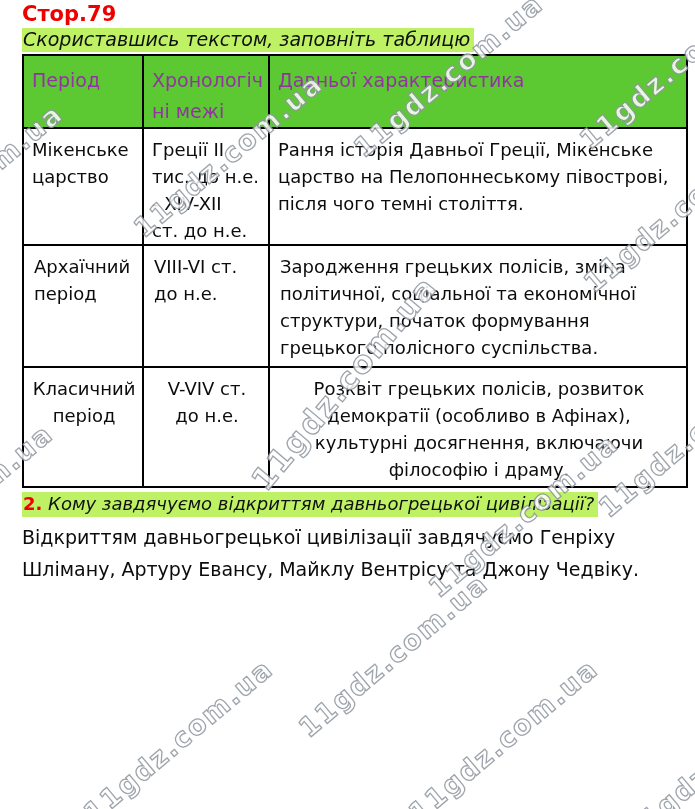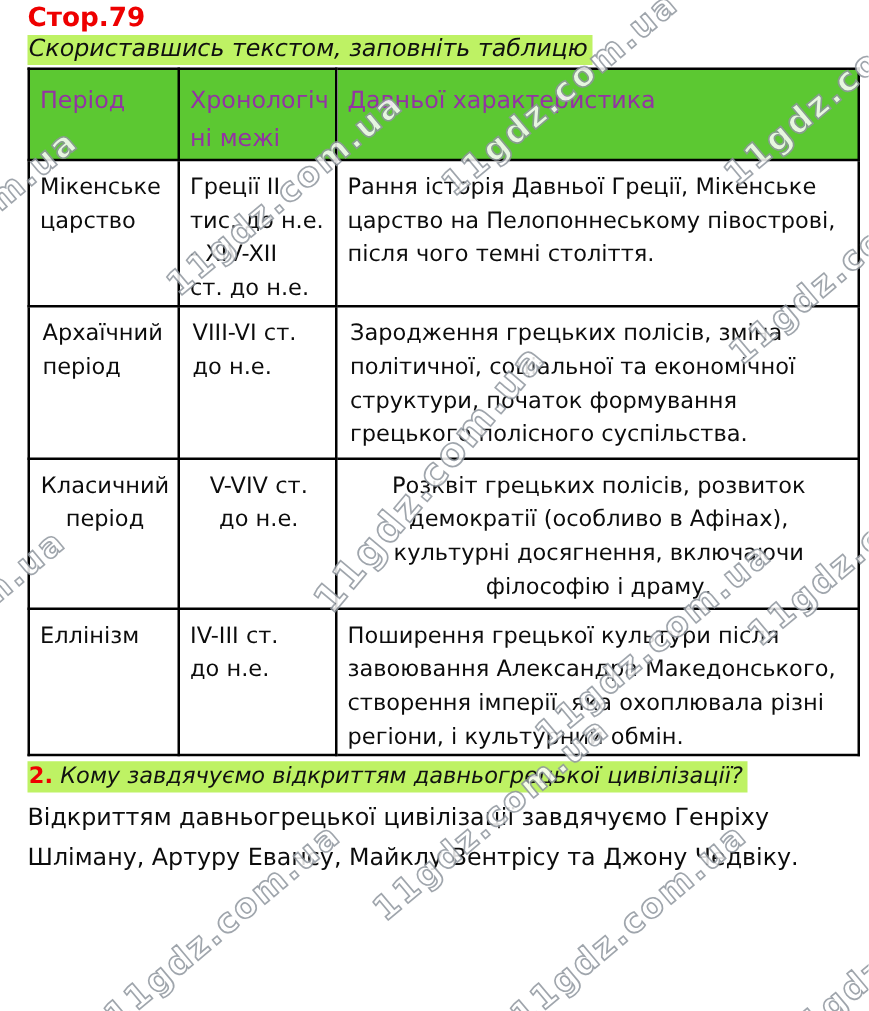--- a/index.html
+++ b/index.html
@@ -93,26 +93,20 @@
           <td>VIII-VI ст.
 до н.е.</td>
           <td>Зародження грецьких полісів, зміна політичної, соціальної та економічної структури, початок формування грецького полісного суспільства.</td>
         </tr>
         <tr class="r3">
           <td>Класичний період</td>
           <td>V-VIV ст.
 до н.е.</td>
           <td>Розквіт грецьких полісів, розвиток демократії (особливо в Афінах), культурні досягнення, включаючи філософію і драму.</td>
         </tr>
-        <tr class="r4">
-          <td>Еллінізм</td>
-          <td>IV-III ст.
-до н.е.</td>
-          <td>Поширення грецької культури після завоювання Александра Македонського, створення імперії, яка охоплювала різні регіони, і культурний обмін.</td>
-        </tr>
       </tbody>
     </table>
 
     <div class="question-line"><span class="hl"><span class="qnum">2.</span> <span class="italic">Кому завдячуємо відкриттям давньогрецької цивілізації?</span></span></div>
 
     <div class="answer">Відкриттям давньогрецької цивілізації завдячуємо Генріху Шліману, Артуру Евансу, Майклу Вентрісу та Джону Чедвіку.</div>
 
   </div>
 
   <span class="wm" style="left:556px;top:52px;">11gdz.com.ua</span>

